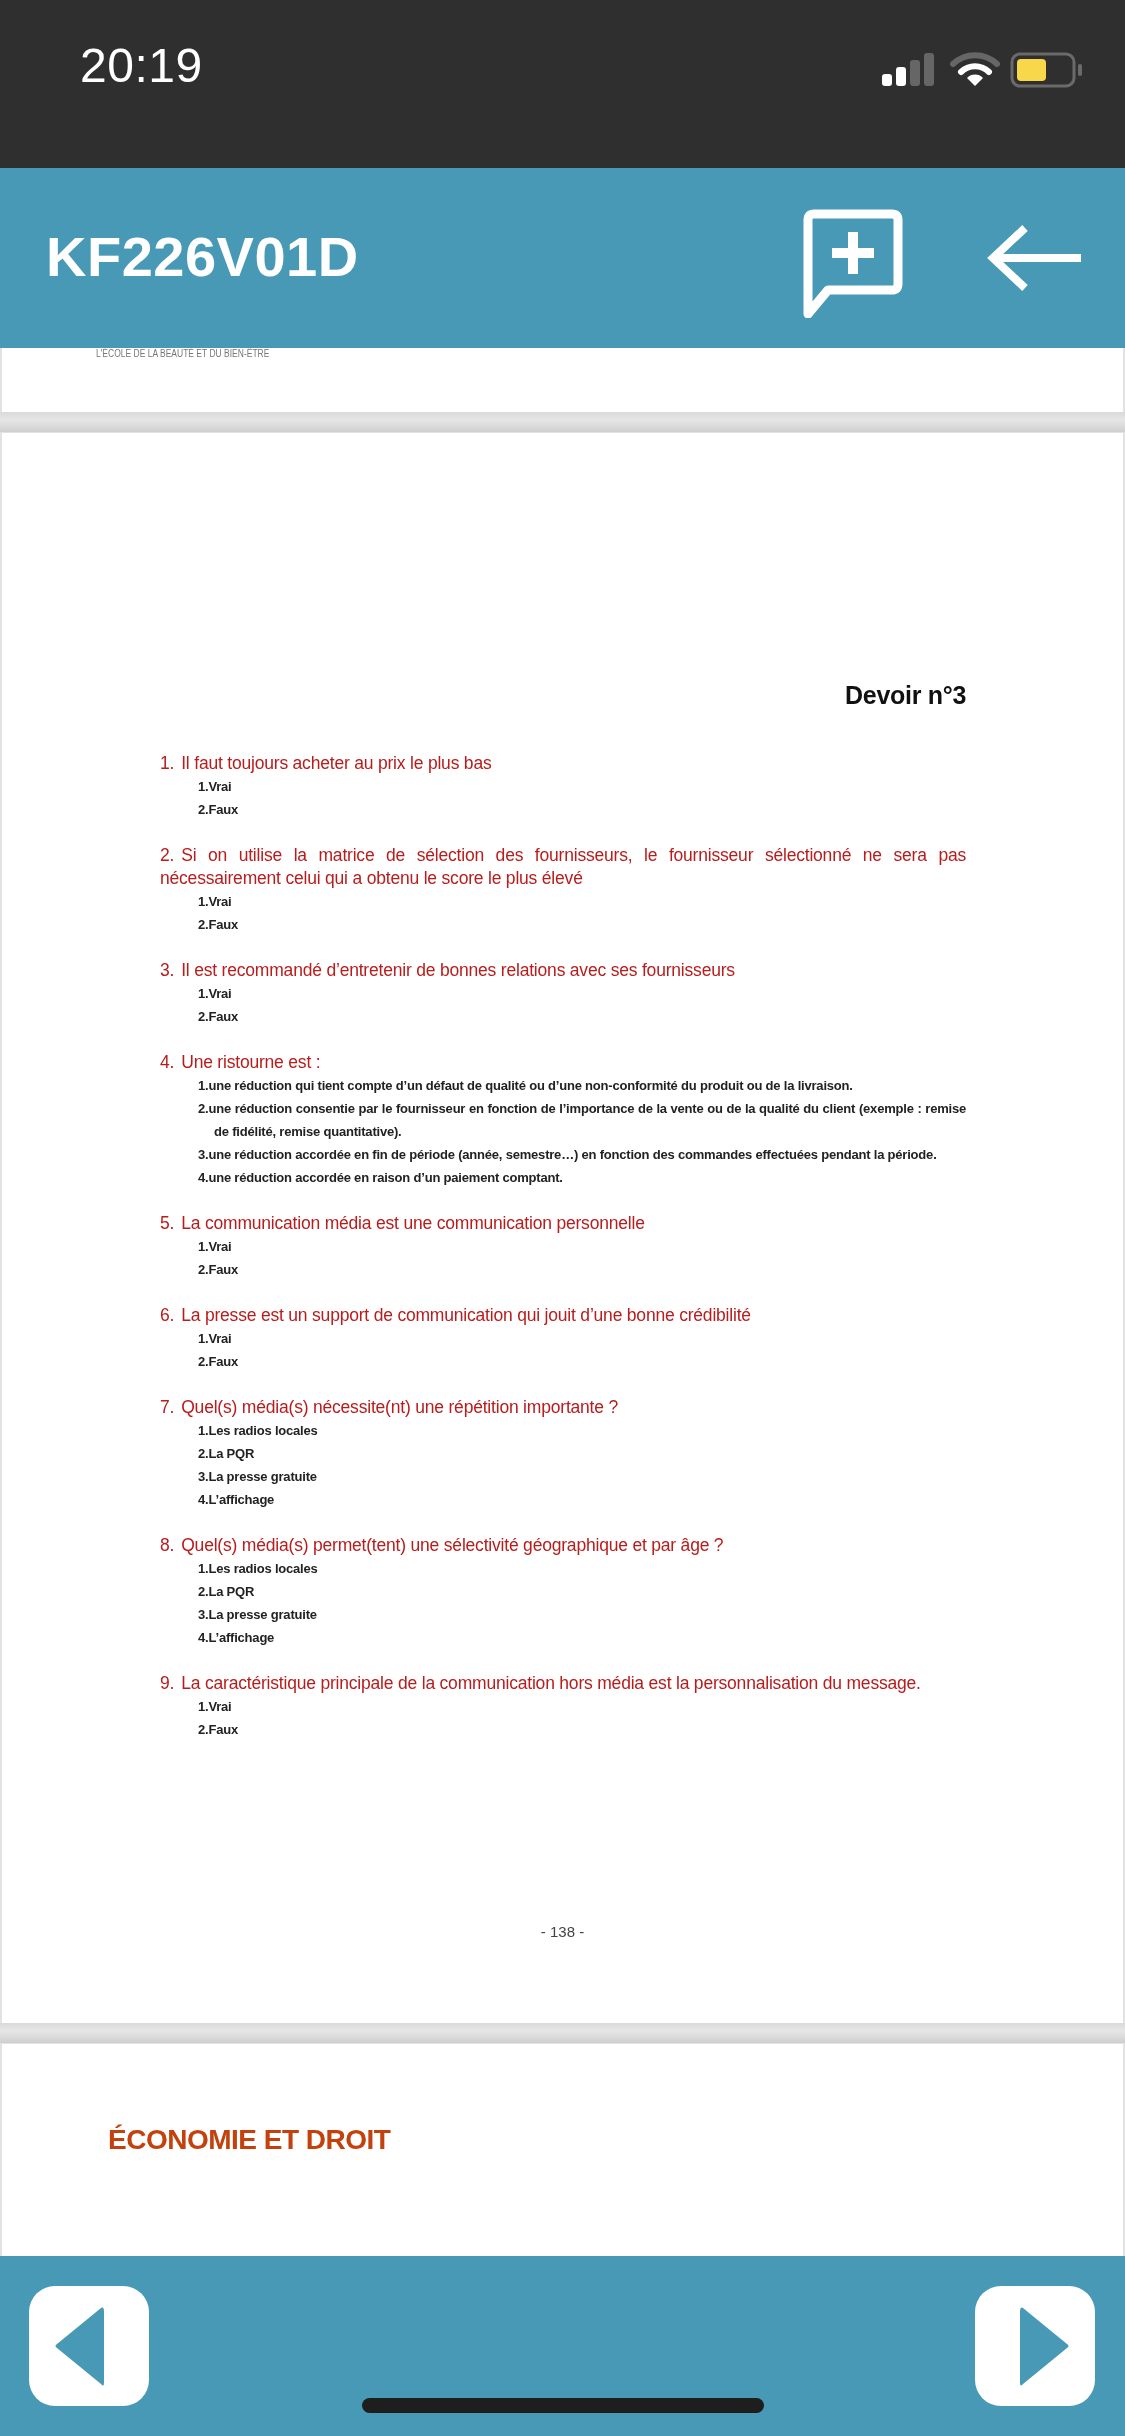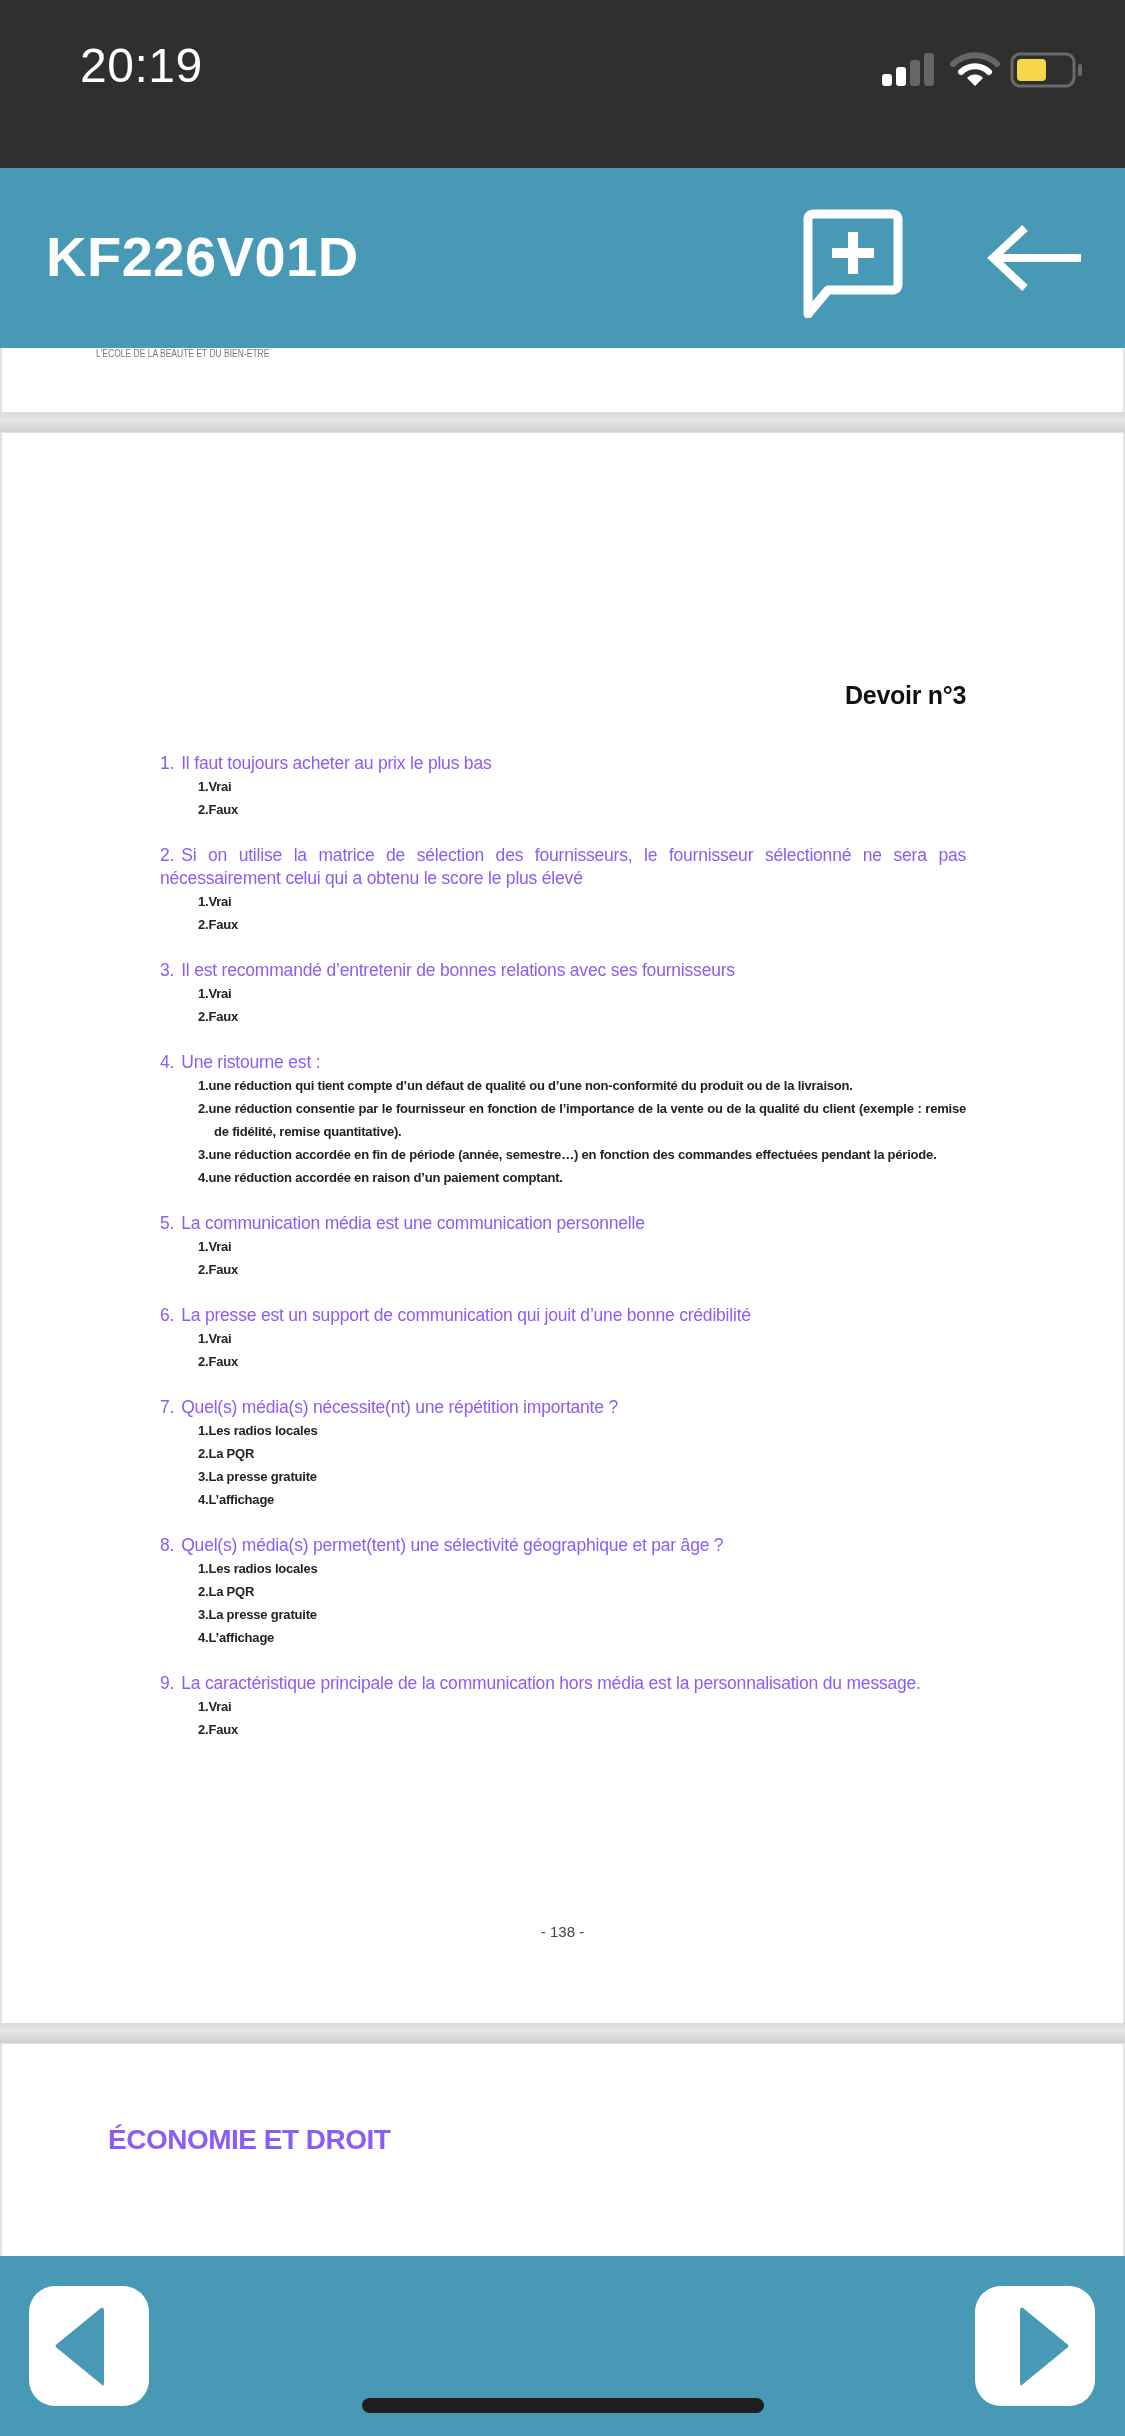--- a/index.html
+++ b/index.html
@@ -28,28 +28,28 @@
     .page-prev .header-text { position: absolute; left: 94px; top: 200px; font-family: "Liberation Sans Narrow", "Liberation Sans", sans-serif; font-size: 10px; color: #777; letter-spacing: 0; transform: scaleX(0.85); transform-origin: left; }
     .sep { position: absolute; left: 0; width: 1125px; height: 20px; background: linear-gradient(#dadada, #e6e6e6 40%, #cfcfcf); }
     .sep-1 { top: 64px; }
     .page-main { top: 85px; height: 1590px; }
     .sep-2 { top: 1675px; }
     .page-next { top: 1676px; height: 300px; margin-top: 20px; }
 
     .doc { position: absolute; left: 158px; top: 248px; width: 806px; font-family: "Liberation Sans Narrow", "Liberation Sans", sans-serif; color: #222; }
     .doc-title { font-family: "Liberation Sans", sans-serif; font-weight: 700; font-size: 25px; color: #111; margin-bottom: 42px; letter-spacing: -0.3px; text-align: right; }
     .question { margin-bottom: 23px; }
-    .q-text { font-size: 17.5px; line-height: 23px; text-align: justify; color: #8b5cf6; letter-spacing: -0.2px; }
+    .q-text { font-size: 17.5px; line-height: 23px; text-align: justify; color: #b91c1c; letter-spacing: -0.2px; }
     .q-text .num { margin-right: 7px; }
     .opt { font-size: 13px; line-height: 23px; padding-left: 38px; text-indent: -0px; color: #222; letter-spacing: -0.2px; font-weight: bold; }
     .opt.long { padding-left: 54px; text-indent: -16px; text-align: justify; }
 
     .page-number { position: absolute; left: 0; width: 1121px; top: 1490px; text-align: center; font-family: Liberation Sans, sans-serif; font-size: 15px; color: #444; }
 
-    .next-title { position: absolute; left: 106px; top: 80px; font-family: "Liberation Sans", sans-serif; font-size: 28px; font-weight: 700; color: #8b5cf6; letter-spacing: -0.5px; text-align: right; }
+    .next-title { position: absolute; left: 106px; top: 80px; font-family: "Liberation Sans", sans-serif; font-size: 28px; font-weight: 700; color: #c2410c; letter-spacing: -0.5px; text-align: right; }
 
     
     .bottom-bar { position: absolute; left: 0; top: 2256px; width: 1125px; height: 180px; background: #4899b5; }
     .nav-btn { position: absolute; top: 30px; width: 120px; height: 120px; background: #ffffff; border-radius: 26px; cursor: pointer; }
     .nav-prev { left: 29px; }
     .nav-next { left: 975px; }
     .nav-btn svg { position: absolute; left: 0; top: 0; }
     .home-indicator { position: absolute; left: 362px; top: 2398px; width: 402px; height: 15px; background: #1e1e1e; border-radius: 8px; }
   </style>
 </head>

